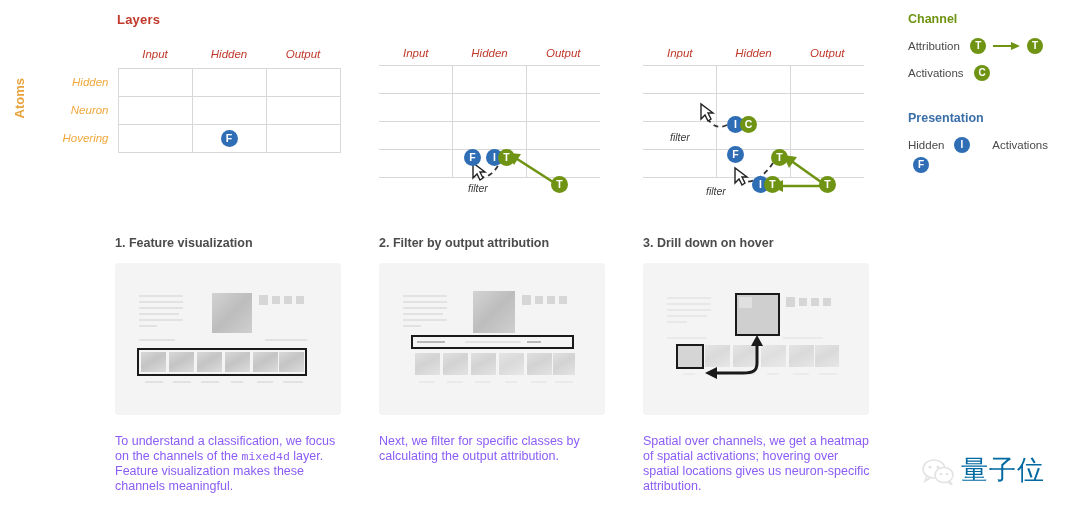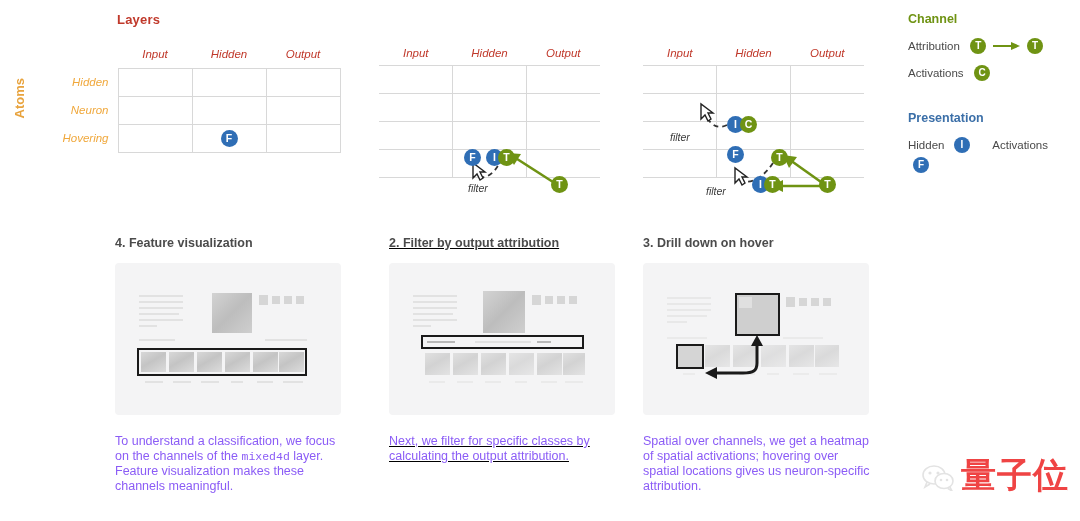--- a/index.html
+++ b/index.html
@@ -110,21 +110,21 @@
   .mk.img { background: linear-gradient(135deg,#d3d3d3,#bdbdbd,#cfcfcf); }
   .mk.icon { background: #d6d6d6; }
   .mk.tile { background: linear-gradient(150deg,#d8d8d8,#c4c4c4 45%,#dcdcdc); }
   .hl-box {
     position: absolute; border: 2.5px solid #1a1a1a; box-sizing: border-box;
   }
 
   
   .watermark {
     position: absolute; left: 922px; top: 452px;
-    font-size: 35px; color: #ef4444; font-weight: bold;
+    font-size: 27px; color: #0369a1; font-weight: normal;
     letter-spacing: 1px; white-space: nowrap;
   }
   .wm-logo { display:inline-block; vertical-align: middle; margin-right: 5px;}
 </style>
 </head>
 <body>
 
 <div class="page">
 
   <div class="layers-title">Layers</div>
@@ -292,21 +292,21 @@
 
     <div class="row">
       <span class="lbl">Hidden</span>
       <span class="inline-badge blue" style="margin-left:5px;">I</span>
       <span class="lbl" style="margin-left:16px;">Activations</span>
       <span class="inline-badge blue" style="margin-left:5px;">F</span>
     </div>
   </div>
 
   <div class="panel" style="left:115px;">
-    <div class="ptitle">4. Feature visualization</div>
+    <div class="ptitle">1. Feature visualization</div>
     <div class="thumb">
       <div class="mk line" style="left:24px; top:32px; width:44px;"></div>
       <div class="mk line" style="left:24px; top:38px; width:44px;"></div>
       <div class="mk line" style="left:24px; top:44px; width:44px;"></div>
       <div class="mk line" style="left:24px; top:50px; width:40px;"></div>
       <div class="mk line" style="left:24px; top:56px; width:44px;"></div>
       <div class="mk line" style="left:24px; top:62px; width:18px;"></div>
       <div class="mk img" style="left:97px; top:30px; width:40px; height:40px;"></div>
       <div class="mk icon" style="left:144px; top:32px; width:9px; height:10px;"></div>
       <div class="mk icon" style="left:157px; top:33px; width:8px; height:8px;"></div>
@@ -324,21 +324,21 @@
       <div class="mk line" style="left:30px; top:118px; width:18px;"></div>
       <div class="mk line" style="left:58px; top:118px; width:18px;"></div>
       <div class="mk line" style="left:86px; top:118px; width:18px;"></div>
       <div class="mk line" style="left:116px; top:118px; width:12px;"></div>
       <div class="mk line" style="left:142px; top:118px; width:16px;"></div>
       <div class="mk line" style="left:168px; top:118px; width:20px;"></div>
     </div>
     <div class="cap"><span>To understand a classification, we focus on the channels of the </span><span class="mono">mixed4d</span><span> layer. Feature visualization makes these channels meaningful.</span></div>
   </div>
 
-  <div class="panel" style="left:389px;text-decoration:underline;">
+  <div class="panel" style="left:379px;">
     <div class="ptitle">2. Filter by output attribution</div>
     <div class="thumb">
       <div class="mk line" style="left:24px; top:32px; width:44px;"></div>
       <div class="mk line" style="left:24px; top:38px; width:44px;"></div>
       <div class="mk line" style="left:24px; top:44px; width:44px;"></div>
       <div class="mk line" style="left:24px; top:50px; width:40px;"></div>
       <div class="mk line" style="left:24px; top:56px; width:44px;"></div>
       <div class="mk line" style="left:24px; top:62px; width:18px;"></div>
       <div class="mk img" style="left:94px; top:28px; width:42px; height:42px;"></div>
       <div class="mk icon" style="left:143px; top:32px; width:9px; height:10px;"></div>

